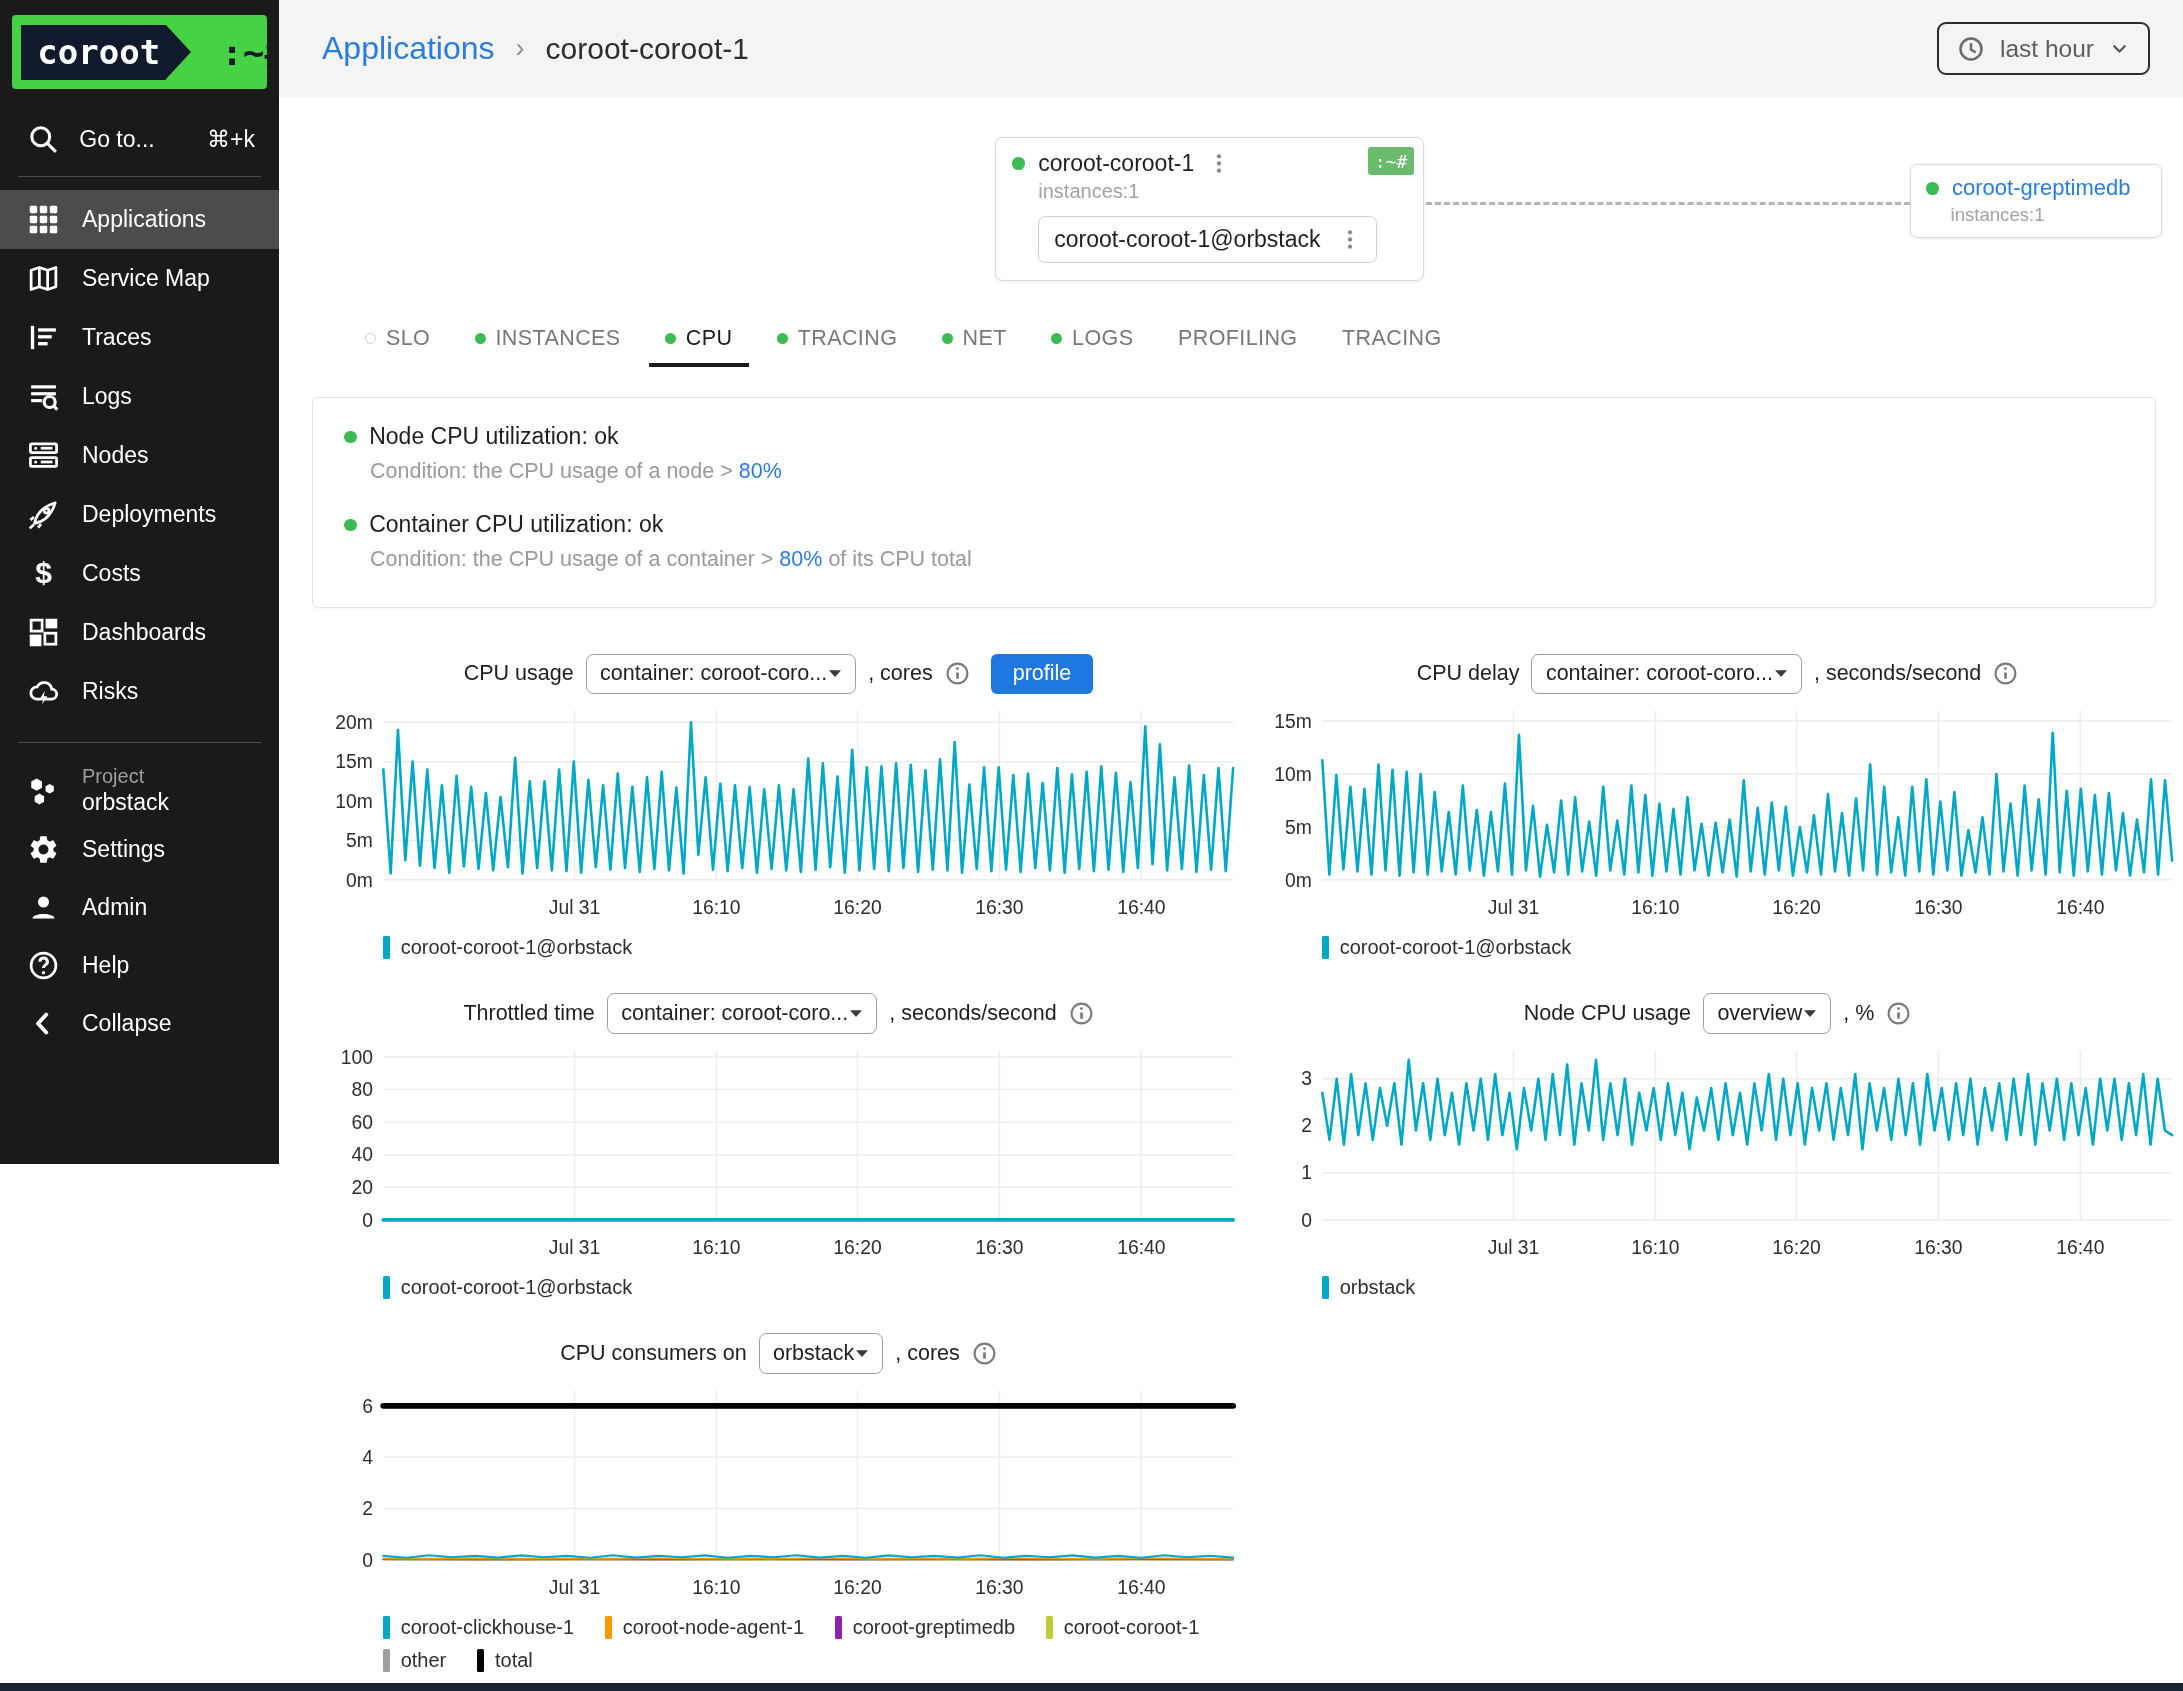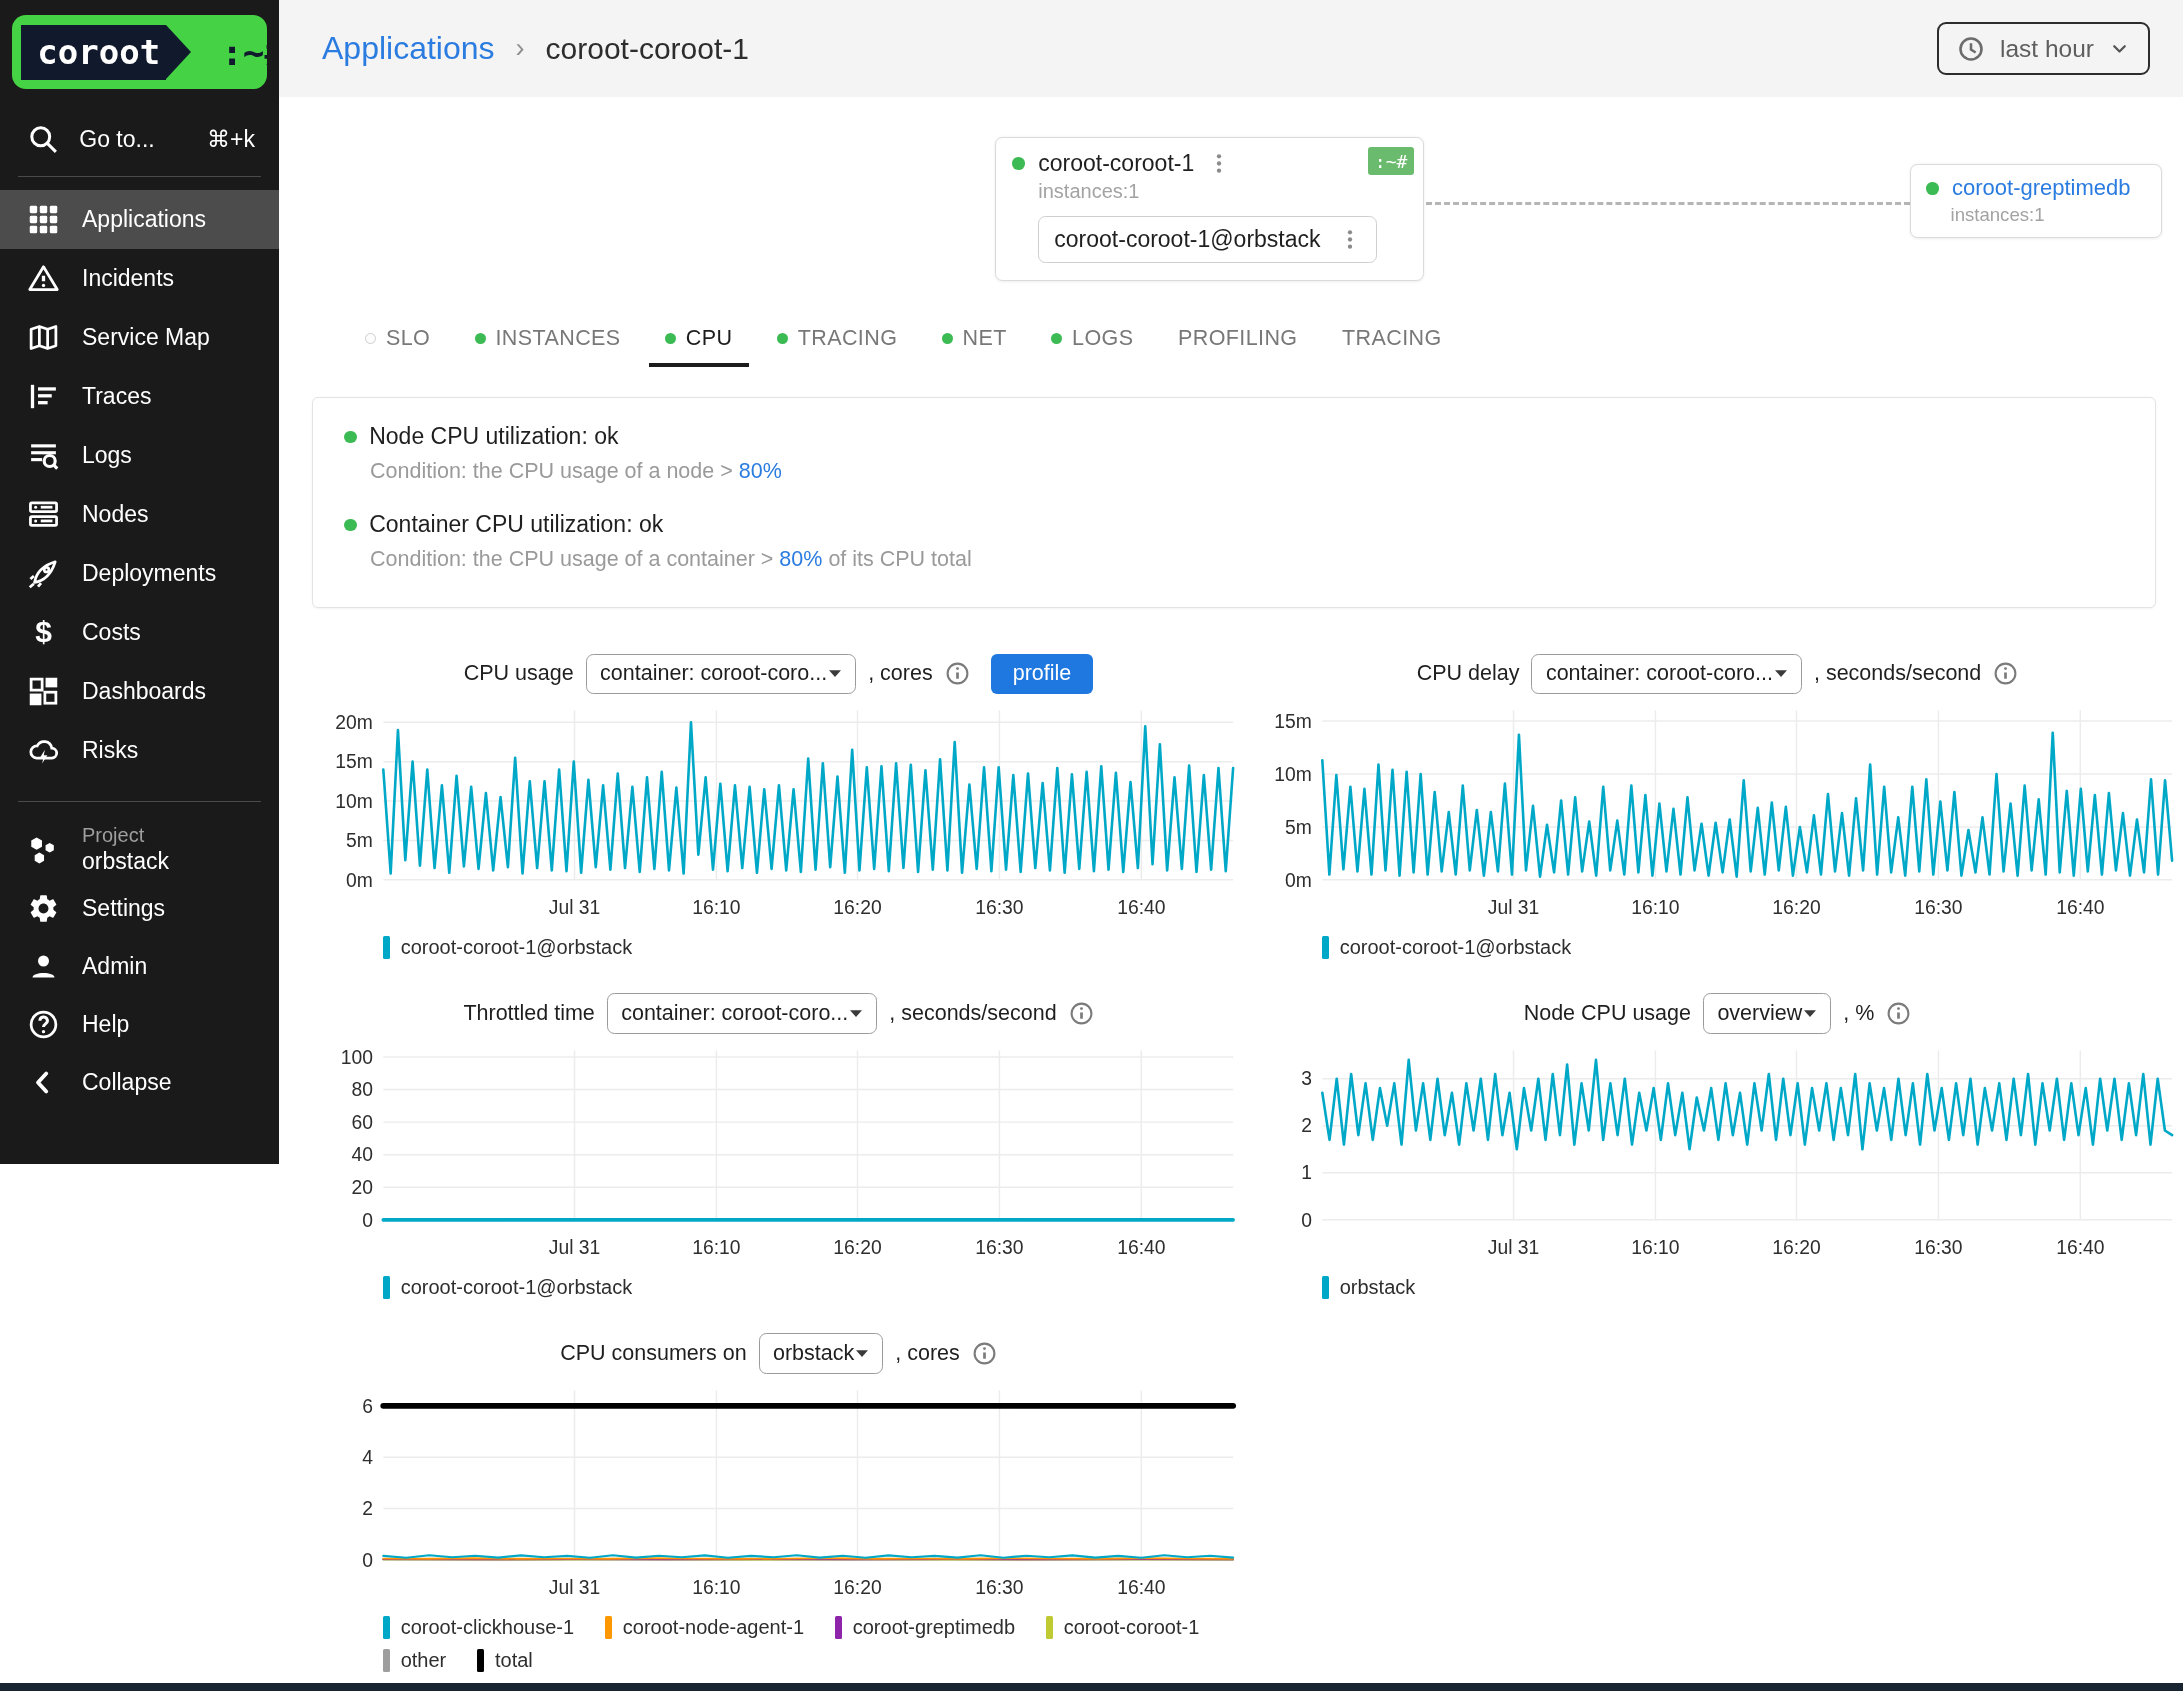--- a/index.html
+++ b/index.html
@@ -1,21 +1,21 @@
 <!DOCTYPE html>
 <html style="font-size:12px"><head>
 <meta charset="utf-8">
 <style>
   * { box-sizing: border-box; margin: 0; padding: 0; }
   html,body { width:2183px; height:1692px; overflow:hidden; background:#fff;
               font-family:"Liberation Sans", sans-serif; }
 
   
   .sidebar { position:absolute; left:0; top:0; width:279px; height:1164px; background:#1a1a1a; }
-  .logo { margin:15px 12px 18px; height:74px; background:#45d345; display:flex; align-items:center; border-radius:14px; overflow:hidden; }
+  .logo { margin:15px 12px 18px; height:74px; background:#45d345; display:flex; align-items:center; border-radius:4px; overflow:hidden; }
   .logo-box { height:55px; margin-left:9px; background:#101a2c; color:#fff; display:flex; align-items:center;
               padding:0 6px 0 16.3px; font-family:"DejaVu Sans Mono", monospace; font-weight:bold; font-size:34px; position:relative; }
   .logo-arrow { width:0; height:0; border-left:25px solid #101a2c; border-top:27.5px solid transparent; border-bottom:27.5px solid transparent; }
   .logo-suffix { color:#101a2c; font-family:"DejaVu Sans Mono", monospace; font-weight:bold; font-size:36px; margin-left:30px; }
   .goto { display:flex; align-items:center; gap:19.3px; padding:16.3px 24px 19.3px 27px; color:#fff; font-size:23px; }
   .goto .shortcut { margin-left:auto; }
   .sdivider { border-top:0.7px solid #4a4a4a; margin:0 18px; }
   .nav { margin-top:13.4px; }
   .nav-item { height:59px; display:flex; align-items:center; gap:22px; padding-left:27px; font-size:23px; color:#fff; cursor:pointer; }
   .nav-item.active { background:#4c4c4c; }
@@ -121,30 +121,20 @@
             <rect x="16.6" y="2" width="5.4" height="5.4" rx="1"></rect>
             <rect x="2" y="9.3" width="5.4" height="5.4" rx="1"></rect>
             <rect x="9.3" y="9.3" width="5.4" height="5.4" rx="1"></rect>
             <rect x="16.6" y="9.3" width="5.4" height="5.4" rx="1"></rect>
             <rect x="2" y="16.6" width="5.4" height="5.4" rx="1"></rect>
             <rect x="9.3" y="16.6" width="5.4" height="5.4" rx="1"></rect>
             <rect x="16.6" y="16.6" width="5.4" height="5.4" rx="1"></rect>
           </svg>
         </span>
         <span>Applications</span>
-      </div>
-      <div class="nav-item">
-        <span class="icon">
-          <svg viewBox="0 0 24 24" fill="none" stroke="currentColor" stroke-width="2" stroke-linejoin="round">
-            <path d="M12 3.5 L22 20 H2 Z"></path>
-            <line x1="12" y1="10" x2="12" y2="14" stroke-width="2.4"></line>
-            <circle cx="12" cy="17" r="1.2" fill="currentColor" stroke="none"></circle>
-          </svg>
-        </span>
-        <span>Incidents</span>
       </div>
       <div class="nav-item">
         <span class="icon">
           <svg viewBox="0 0 24 24" fill="none" stroke="currentColor" stroke-width="2" stroke-linejoin="round">
             <path d="M3 6 L9 4 L15 6 L21 4 V18 L15 20 L9 18 L3 20 Z"></path>
             <line x1="9" y1="4" x2="9" y2="18"></line>
             <line x1="15" y1="6" x2="15" y2="20"></line>
           </svg>
         </span>
         <span>Service Map</span>

